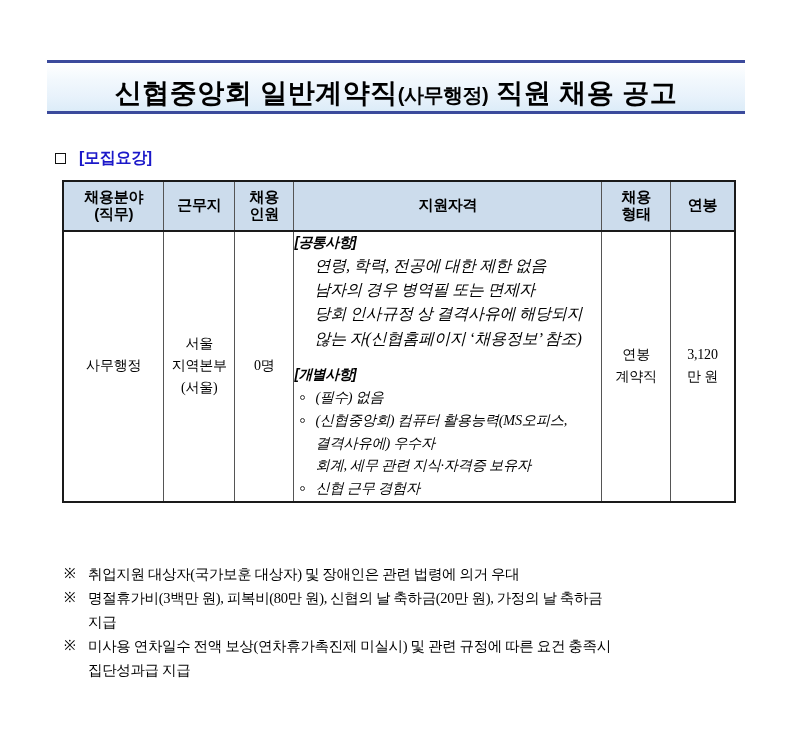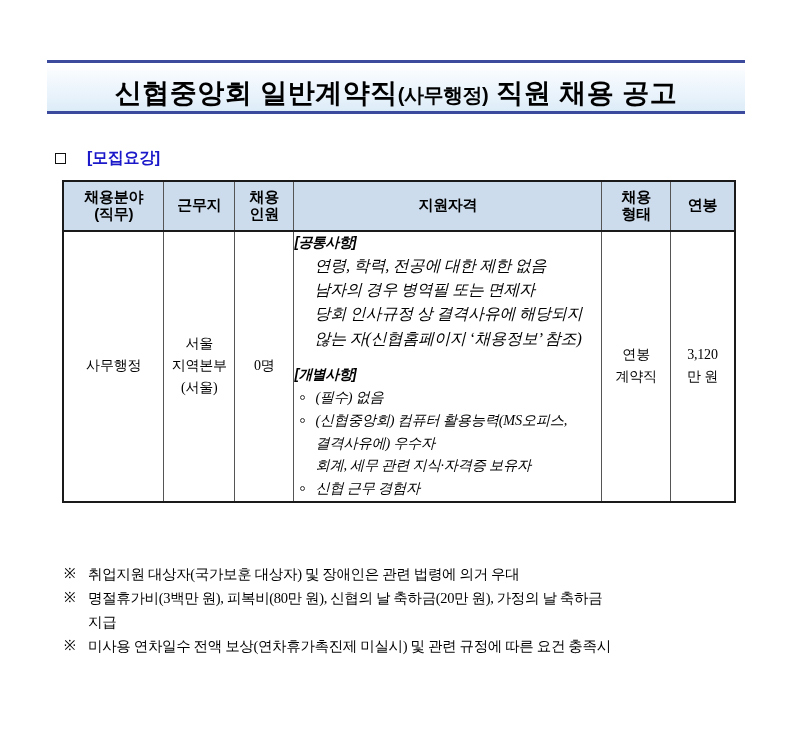--- a/index.html
+++ b/index.html
@@ -45,21 +45,21 @@
     letter-spacing: -0.5px;
   }
 
   
   .section-head {
     position: absolute;
     left: 55px;
     top: 148px;
     display: flex;
     align-items: center;
-    gap: 21px;
+    gap: 13px;
   }
   .sq-bullet {
     width: 11px;
     height: 11px;
     border: 1.6px solid #111111;
     box-sizing: border-box;
     display: inline-block;
   }
   .section-label {
     font-family: "Liberation Sans", "DejaVu Sans", sans-serif;
@@ -285,14 +285,15 @@
     <span class="cont">취업지원 대상자(국가보훈 대상자) 및 장애인은 관련 법령에 의거 우대</span>
   </div>
   <div class="note">
     <span class="mark">※</span>
     <span class="cont">명절휴가비(3백만 원), 피복비(80만 원), 신협의 날 축하금(20만 원), 가정의 날 축하금</span>
     <span class="cont">지급</span>
   </div>
   <div class="note">
     <span class="mark">※</span>
     <span class="cont">미사용 연차일수 전액 보상(연차휴가촉진제 미실시) 및 관련 규정에 따른 요건 충족시</span>
+    <span class="cont">집단성과급 지급</span>
   </div>
 </div>
 
 </body></html>

